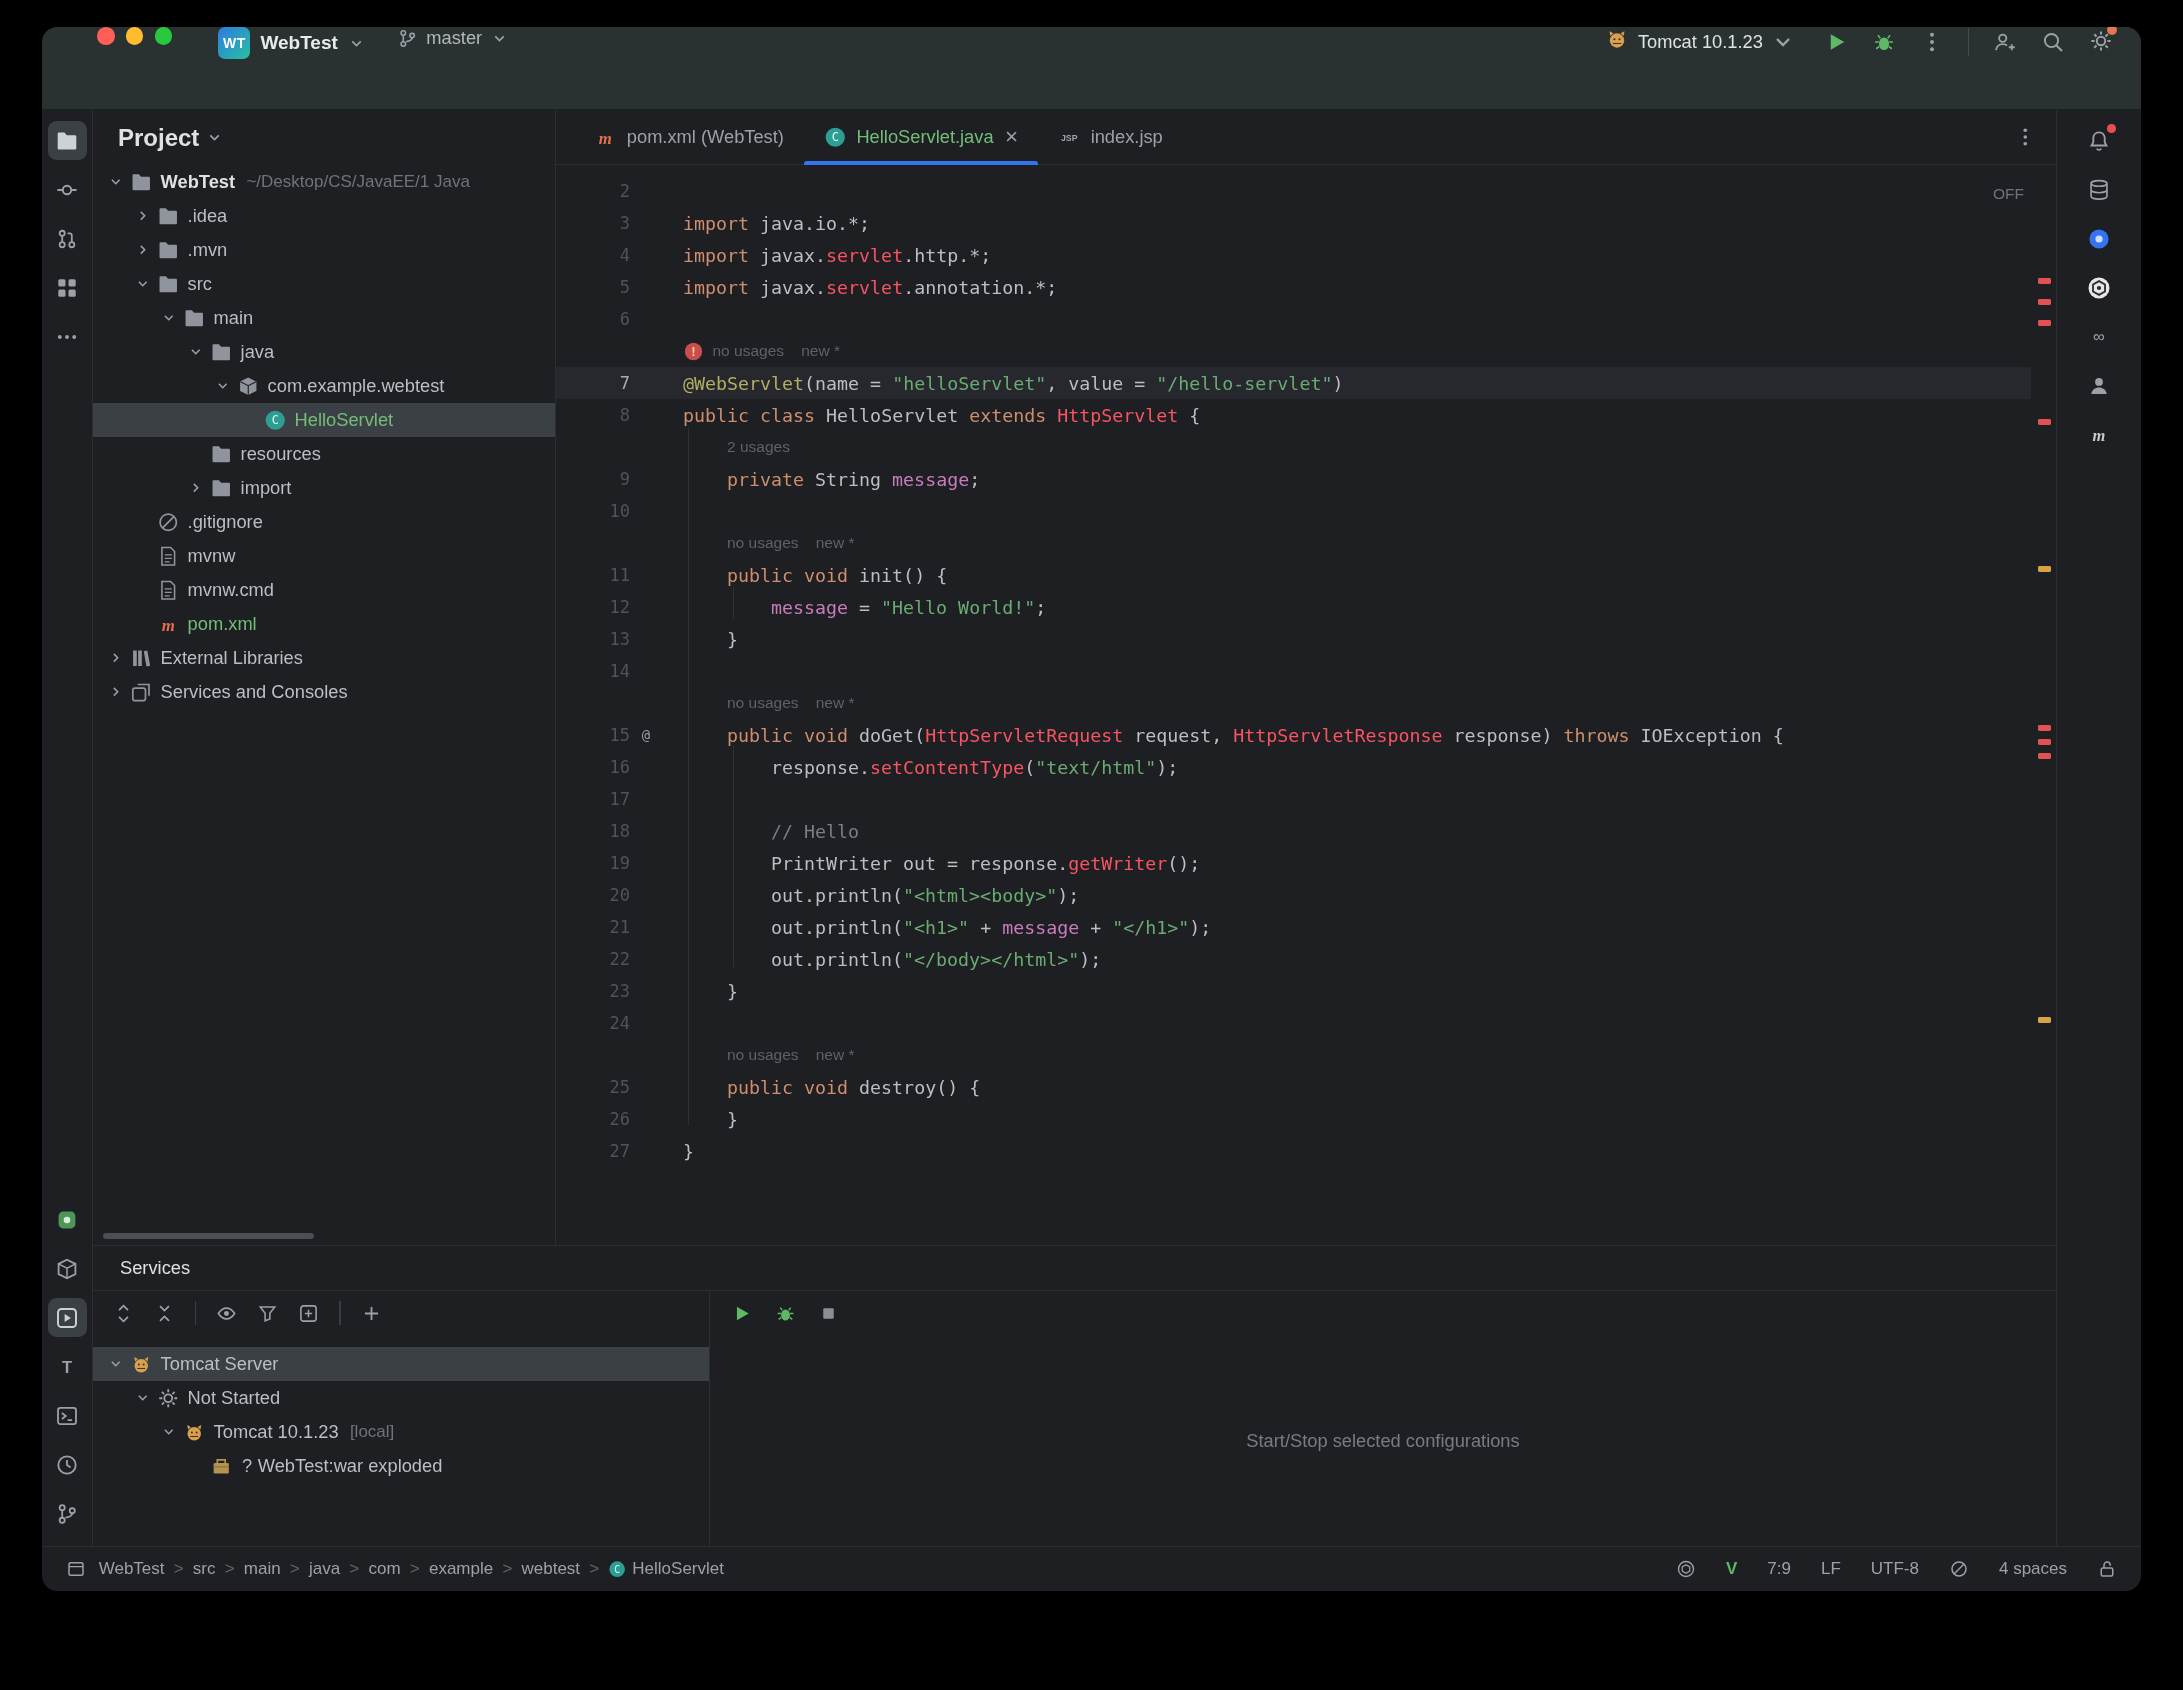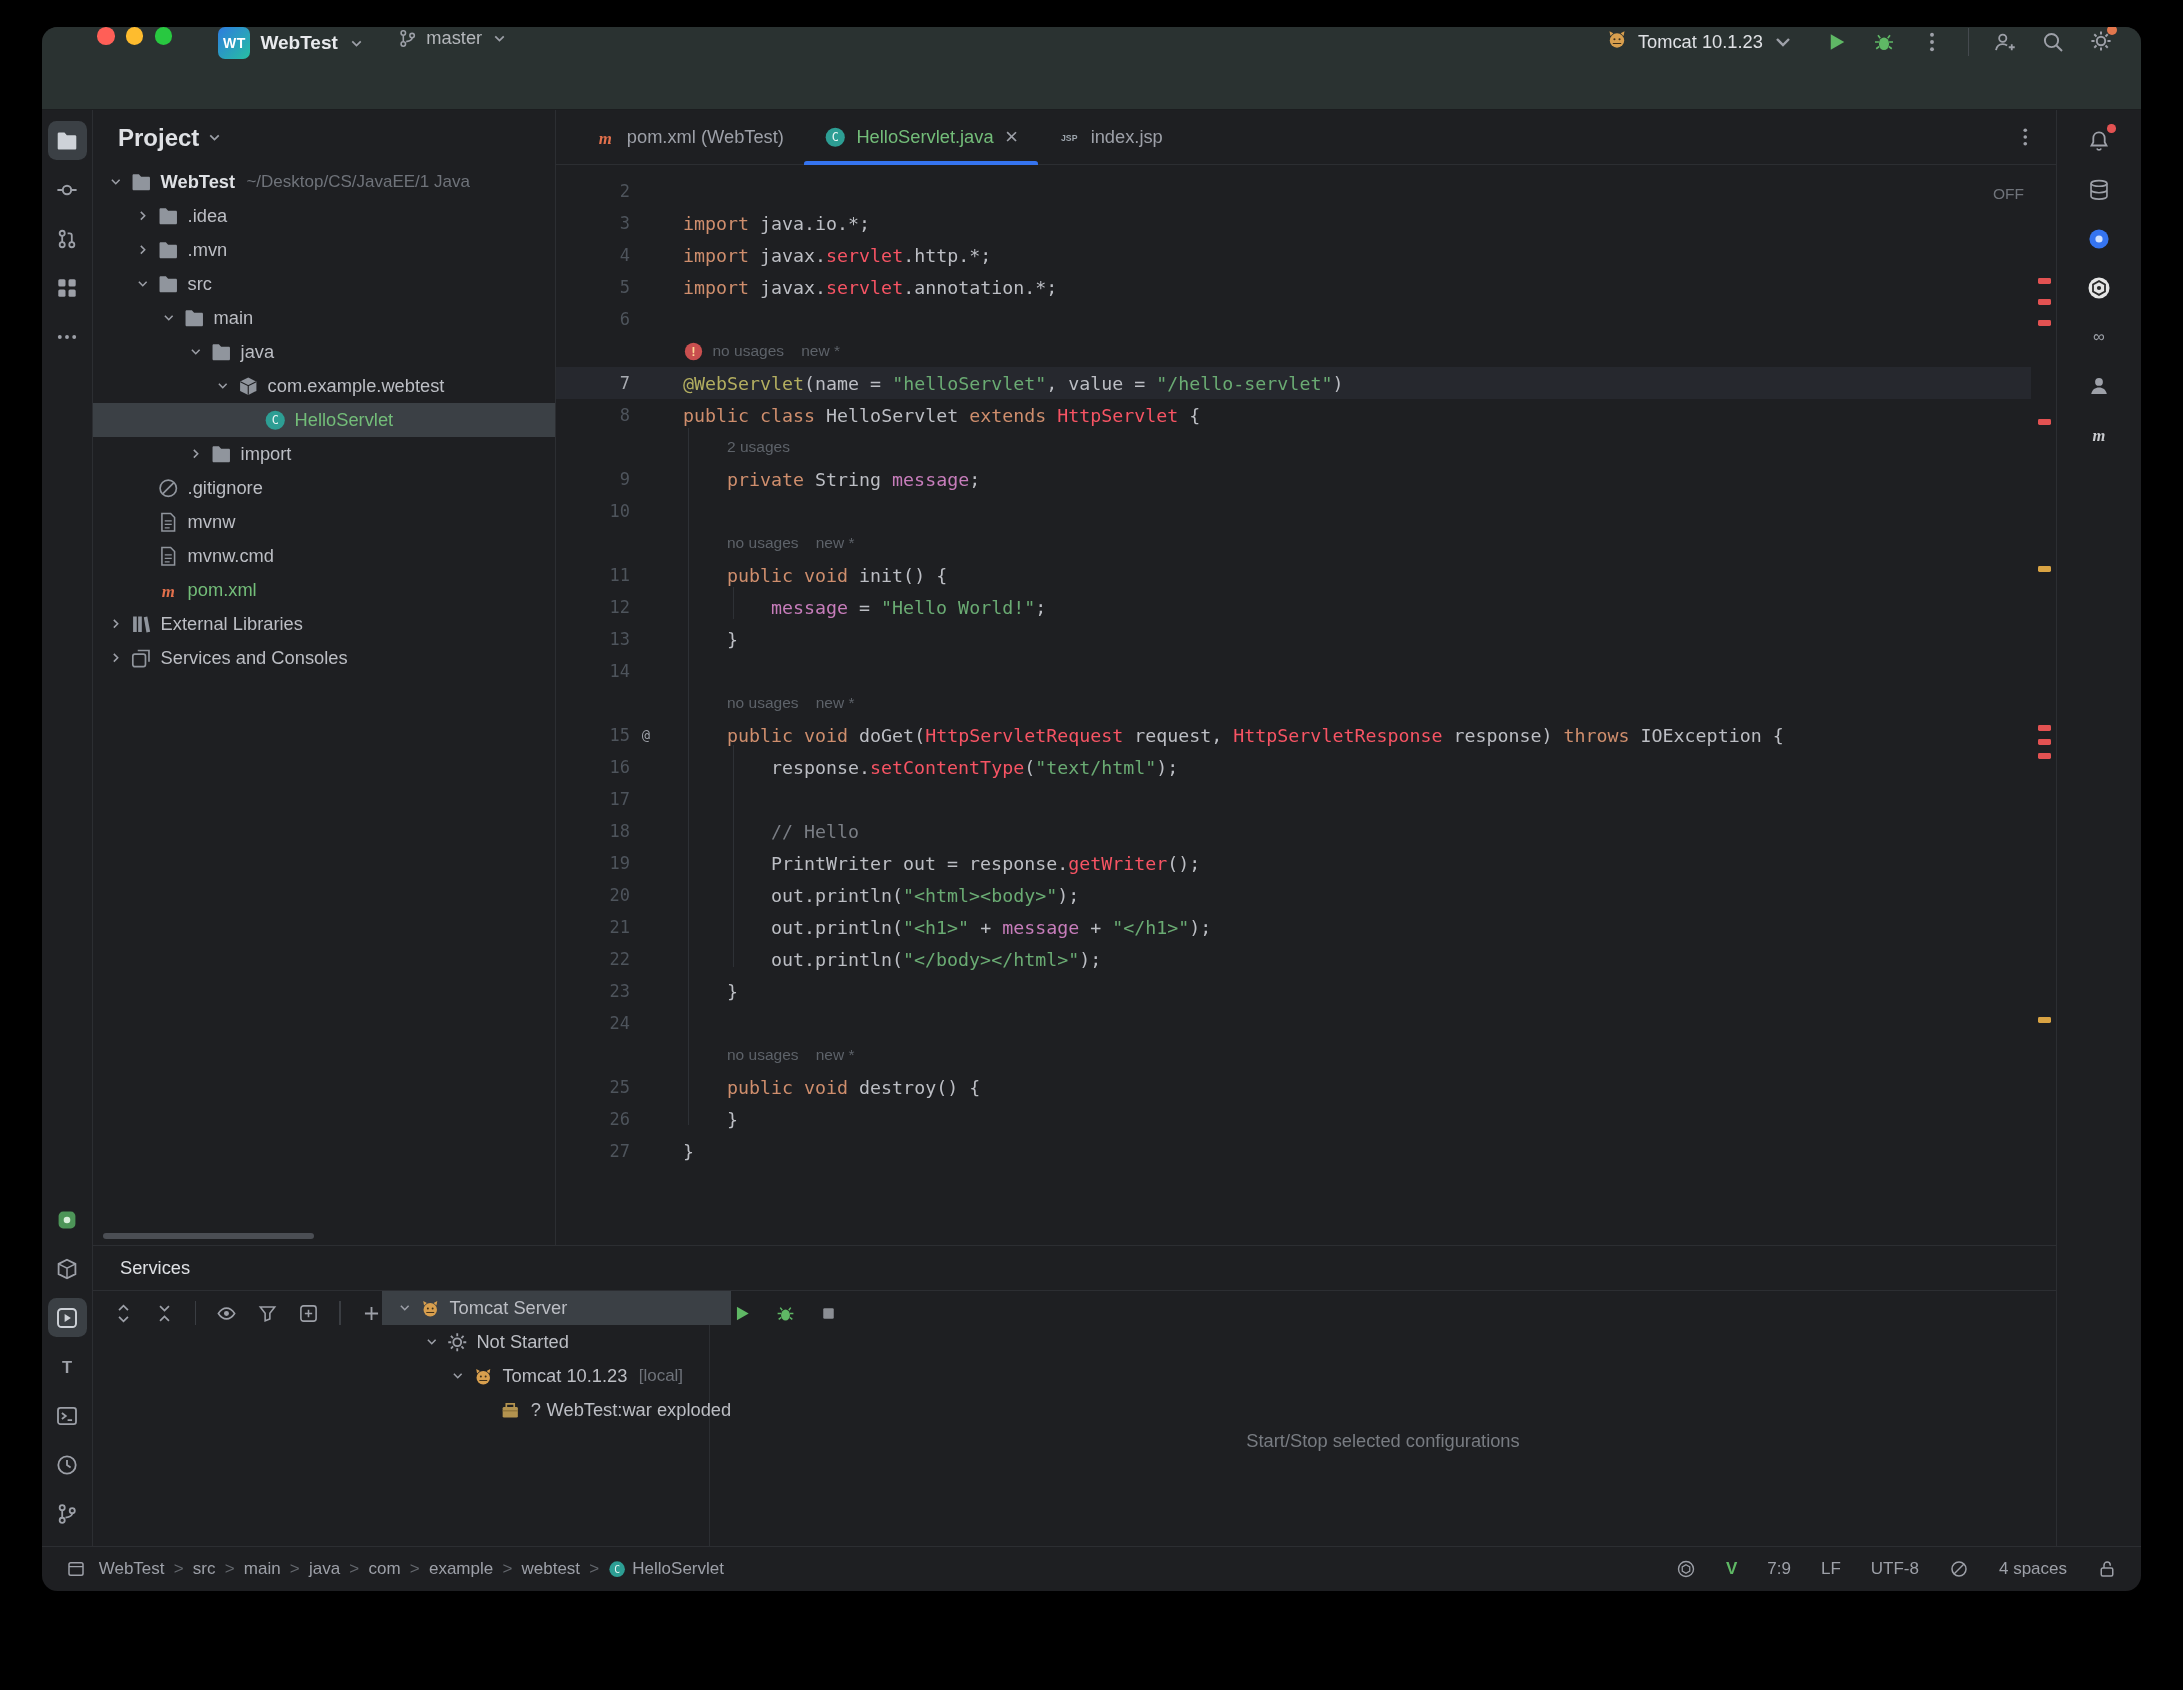--- a/index.html
+++ b/index.html
@@ -79,21 +79,21 @@
 .iguide{position:absolute;width:1.4px;background:#2e3136;}
 .g1{left:132px;top:263px;height:697px;}
 .g2{left:177px;top:580px;height:222px;}
 .g3{left:177px;top:422px;height:32px;}
 .off{position:absolute;top:20px;right:32px;font-family:"Liberation Sans",sans-serif;font-size:15.5px;color:#6f737a;}
 .stripe{position:absolute;right:0;top:0;bottom:0;width:24px;}
 .mark{position:absolute;right:5px;width:13.4px;height:5.6px;border-radius:1.4px;}
 .services{height:301px;flex:none;border-top:1.4px solid #2c2e32;display:flex;flex-direction:column;}
 .sv-header{height:44px;flex:none;display:flex;align-items:center;padding-left:27px;font-size:18.3px;color:#dfe1e5;}
 .sv-body{flex:1;display:flex;border-top:1.4px solid #2c2e32;min-height:0;}
-.sv-left{width:617px;flex:none;border-right:1.4px solid #2c2e32;display:flex;flex-direction:row;}
+.sv-left{width:617px;flex:none;border-right:1.4px solid #2c2e32;display:flex;flex-direction:column;gap:12px;}
 .sv-toolbar{height:44px;flex:none;display:flex;align-items:center;gap:20px;padding-left:20px;}
 .sv-toolbar span{display:inline-flex;}
 .sv-toolbar svg{width:21px;height:21px;}
 .sv-tb-div{width:1.4px;height:24px;background:#3a3d42;}
 .sv-tree{flex:1;font-size:18.3px;}
 .sv-right{flex:1;display:flex;flex-direction:column;}
 .sv-rtoolbar{height:44px;flex:none;display:flex;align-items:center;gap:22.5px;padding-left:21px;}
 .sv-rtoolbar span{display:inline-flex;}
 .sv-rtoolbar svg{width:21px;height:21px;}
 .sv-msg{flex:1;display:flex;align-items:center;justify-content:center;color:#787c82;font-size:18.3px;}
@@ -396,20 +396,29 @@
                 <span class="tchev"></span>
                 <span class="ticon">
                   <svg viewBox="0 0 16 16" style="font-size:26px">
                     <circle cx="8" cy="8" r="6.8" fill="#2d9e94"></circle>
                     <text x="8" y="11" font-size="8.5" font-family="monospace" text-anchor="middle" fill="#eaf6f4">C</text>
                   </svg>
                 </span>
                 <span class="tlabel" style="color: rgb(115, 189, 121);">HelloServlet</span>
               </div>
               <div class="trow" style="padding-left: 90px;">
+                <span class="tchev"></span>
+                <span class="ticon">
+                  <svg viewBox="0 0 16 16">
+                    <path d="M1.8 3.2c0-.5.4-.9.9-.9h3.6l1.6 1.8h5.4c.5 0 .9.4.9.9v7.8c0 .5-.4.9-.9.9H2.7c-.5 0-.9-.4-.9-.9z" fill="#90959d"></path>
+                  </svg>
+                </span>
+                <span class="tlabel">resources</span>
+              </div>
+              <div class="trow" style="padding-left: 90px;">
                 <span class="tchev">
                   <svg viewBox="0 0 16 16">
                     <path d="M6 4l4 4-4 4" fill="none" stroke="#9da0a8" stroke-width="1.6"></path>
                   </svg>
                 </span>
                 <span class="ticon">
                   <svg viewBox="0 0 16 16">
                     <path d="M1.8 3.2c0-.5.4-.9.9-.9h3.6l1.6 1.8h5.4c.5 0 .9.4.9.9v7.8c0 .5-.4.9-.9.9H2.7c-.5 0-.9-.4-.9-.9z" fill="#90959d"></path>
                   </svg>
                 </span>

